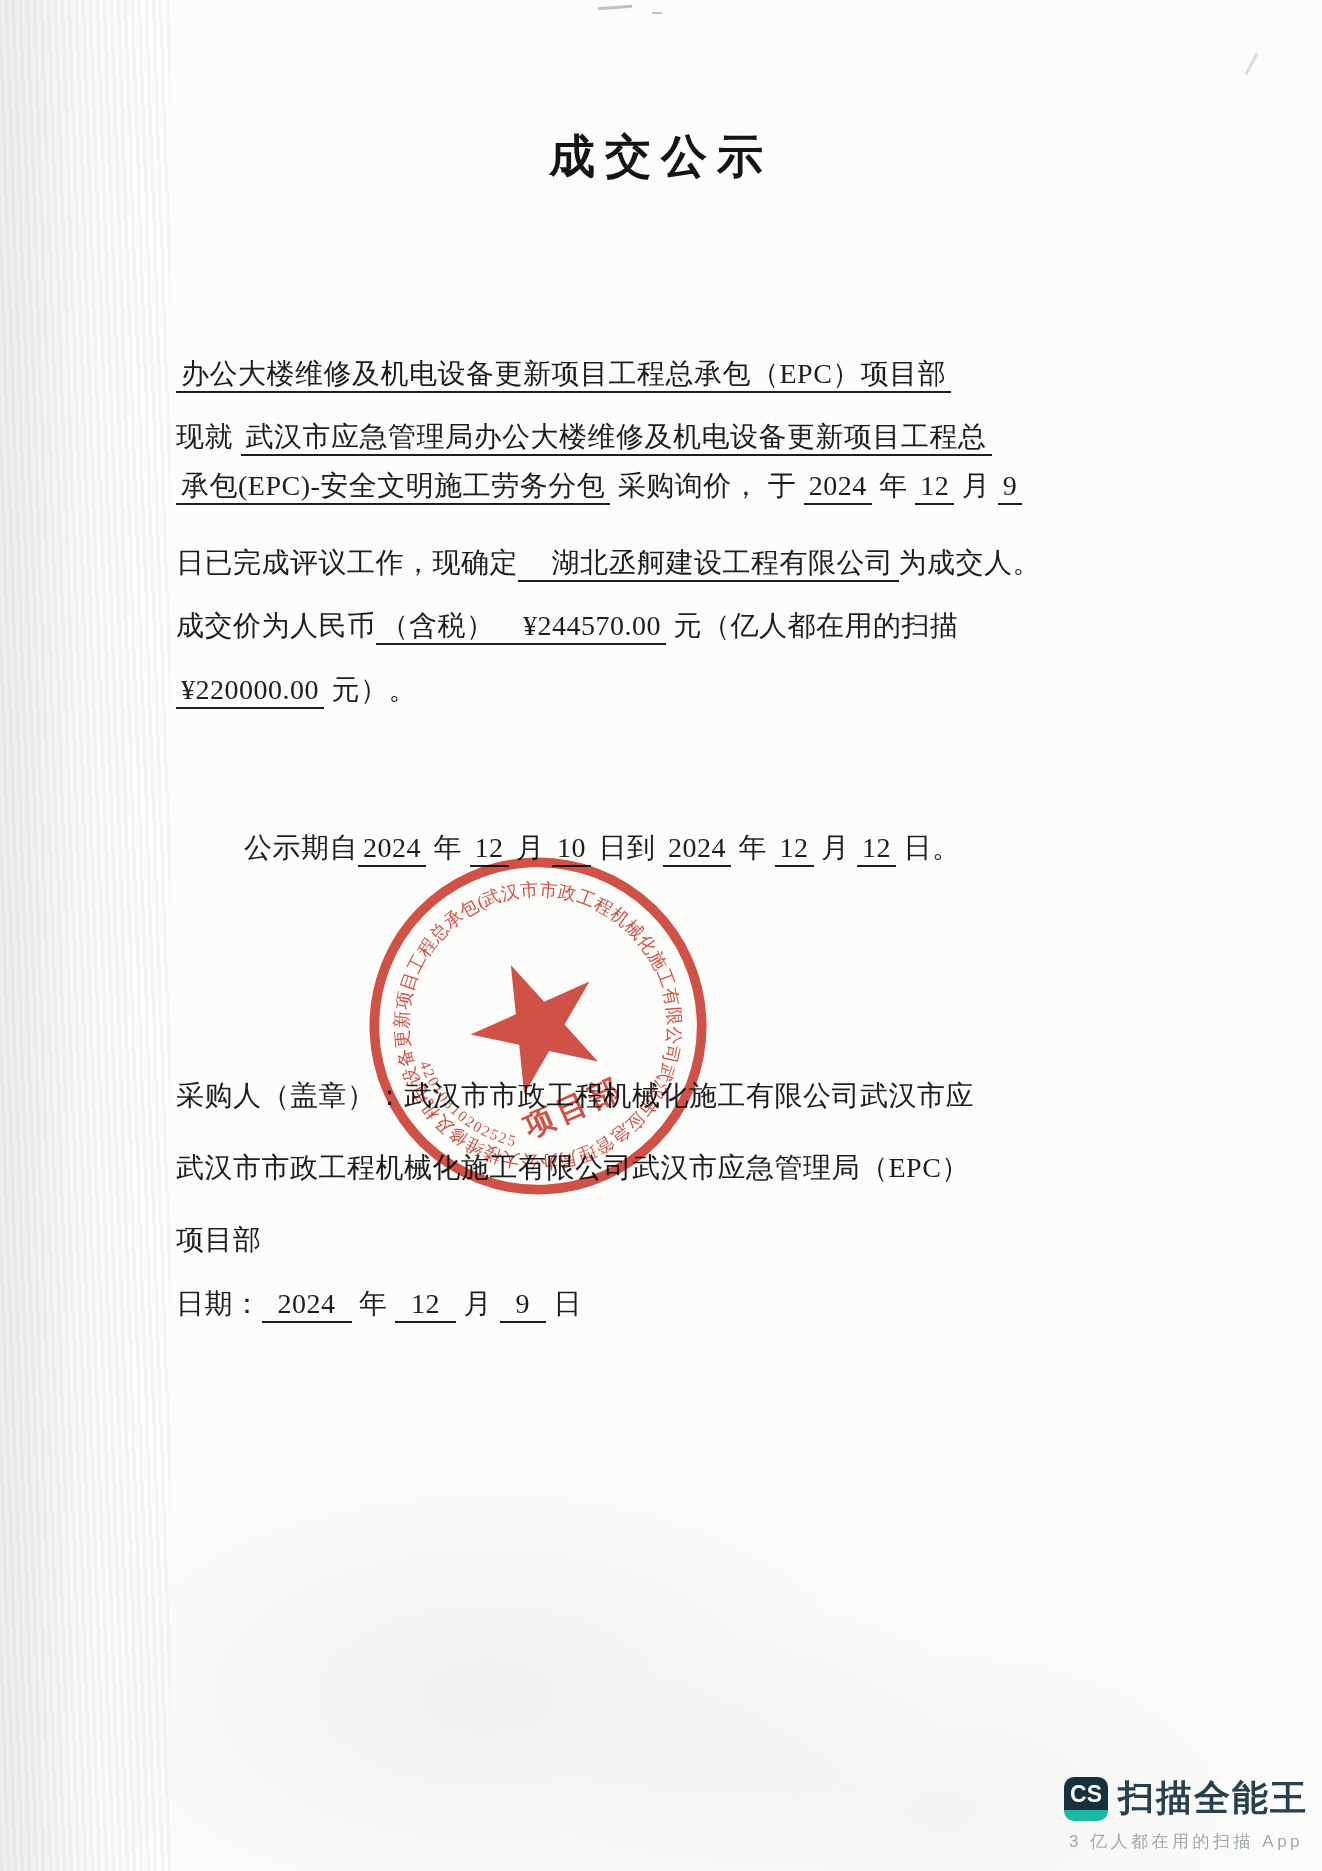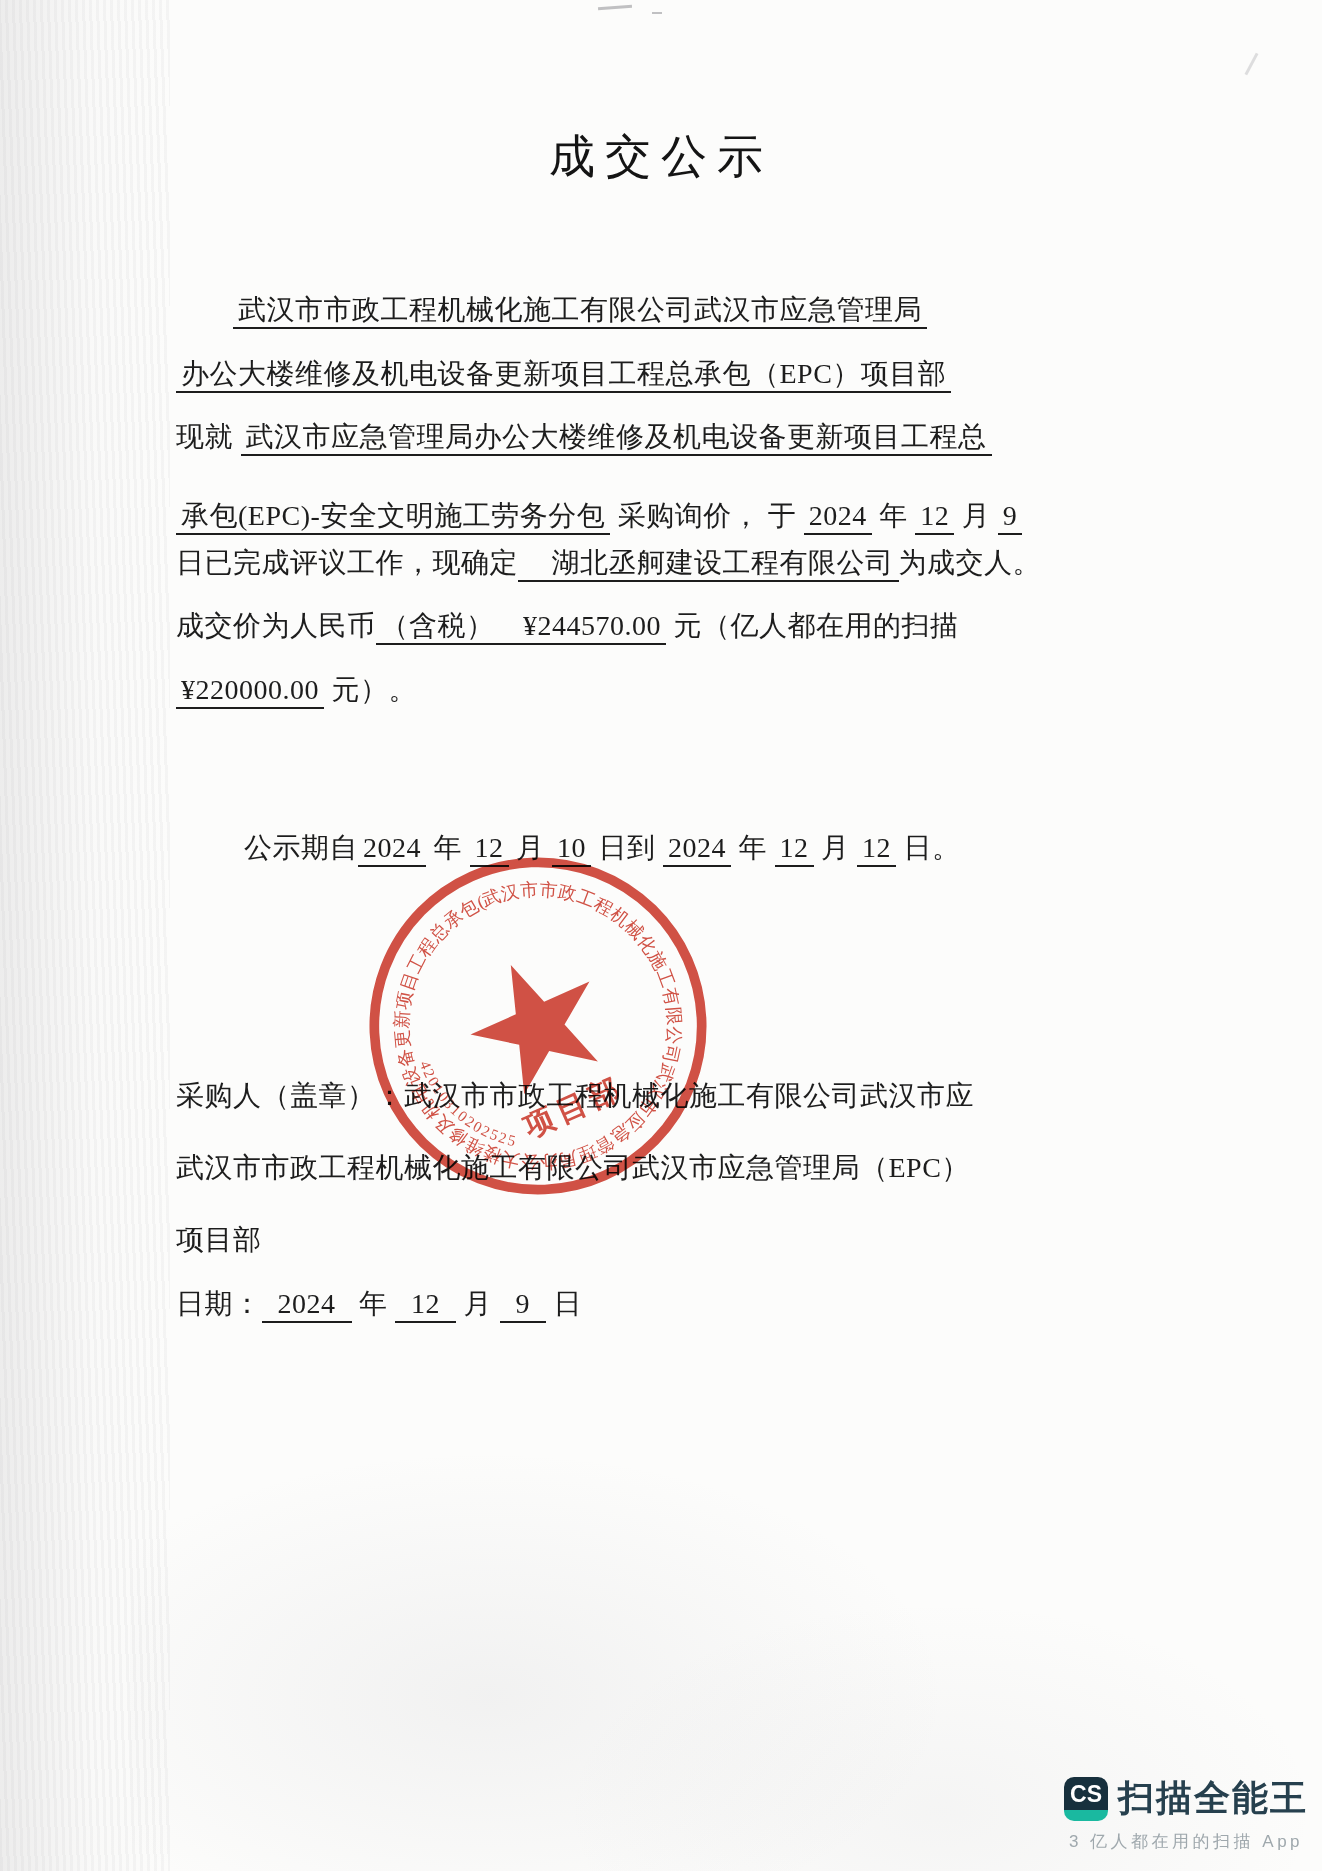--- a/index.html
+++ b/index.html
@@ -17,21 +17,21 @@
   .noise-bottom{position:absolute;left:130px;right:0;bottom:0;height:500px;pointer-events:none;
     background:
       radial-gradient(55% 70% at 30% 65%, rgba(148,148,154,.10), rgba(0,0,0,0) 70%),
       radial-gradient(45% 60% at 68% 88%, rgba(148,148,154,.07), rgba(0,0,0,0) 70%);}
   .speck{position:absolute;background:rgba(120,120,125,.45);pointer-events:none;}
   .speck.s1{left:598px;top:6px;width:34px;height:3px;transform:rotate(-4deg);}
   .speck.s2{left:652px;top:12px;width:10px;height:2px;}
   .speck.s3{left:1250px;top:52px;width:3px;height:24px;transform:rotate(28deg);opacity:.5;}
 
   .title{position:absolute;top:126px;left:0;width:100%;text-align:center;
-    font-size:46px;font-weight:normal;letter-spacing:10px;color:#141414;}
+    font-size:46px;font-weight:bold;letter-spacing:10px;color:#141414;}
 
   .line{position:absolute;left:176px;font-size:28px;line-height:40px;
     white-space:nowrap;letter-spacing:0.5px;color:#1d1d1d;}
   .u{border-bottom:2px solid #1d1d1d;padding:0 5px 2px 5px;}
   .p2{left:232px;margin-left:12px;}
   .sig-date .u{padding:0 16px 2px 16px;}
 
   
   .stamp{position:absolute;left:362px;top:850px;width:352px;height:352px;
     transform:rotate(-24deg);opacity:.88;mix-blend-mode:multiply;pointer-events:none;}
@@ -52,27 +52,27 @@
 <body>
 
 <div class="noise-left"></div>
 <div class="noise-bottom"></div>
 <div class="speck s1"></div>
 <div class="speck s2"></div>
 <div class="speck s3"></div>
 
 <div class="title">成交公示</div>
 
-<div class="line" style="top:290px"><span>　　</span><span class="u">武汉市市政工程机械化施工有限公司武汉市应急管理局</span></div>
+<div class="line" style="top:290px"><span>　　</span></div>
 
 <div class="line" style="top:354px"><span class="u">办公大楼维修及机电设备更新项目工程总承包（EPC）项目部</span></div>
 
 <div class="line" style="top:417px"><span>现就 </span><span class="u">武汉市应急管理局办公大楼维修及机电设备更新项目工程总</span></div>
 
-<div class="line" style="top:496px"><span class="u">承包(EPC)-安全文明施工劳务分包</span><span> 采购询价， 于 </span><span class="u">2024</span><span> 年 </span><span class="u">12</span><span> 月 </span><span class="u">9</span></div>
+<div class="line" style="top:466px"><span class="u">承包(EPC)-安全文明施工劳务分包</span><span> 采购询价， 于 </span><span class="u">2024</span><span> 年 </span><span class="u">12</span><span> 月 </span><span class="u">9</span></div>
 
 <div class="line" style="top:543px"><span>日已完成评议工作，现确定</span><span class="u">　湖北丞舸建设工程有限公司</span><span>为成交人。</span></div>
 
 <div class="line" style="top:606px"><span>成交价为人民币</span><span class="u">（含税）　¥244570.00</span><span> 元（亿人都在用的扫描</span></div>
 
 <div class="line" style="top:670px"><span class="u">¥220000.00</span><span> 元）。</span></div>
 
 <div class="line p2" style="top:828px"><span>公示期自</span><span class="u">2024</span><span> 年 </span><span class="u">12</span><span> 月 </span><span class="u">10</span><span> 日到 </span><span class="u">2024</span><span> 年 </span><span class="u">12</span><span> 月 </span><span class="u">12</span><span> 日。</span></div>
 
 <div class="line" style="top:1076px">采购人（盖章）：武汉市市政工程机械化施工有限公司武汉市应</div>

